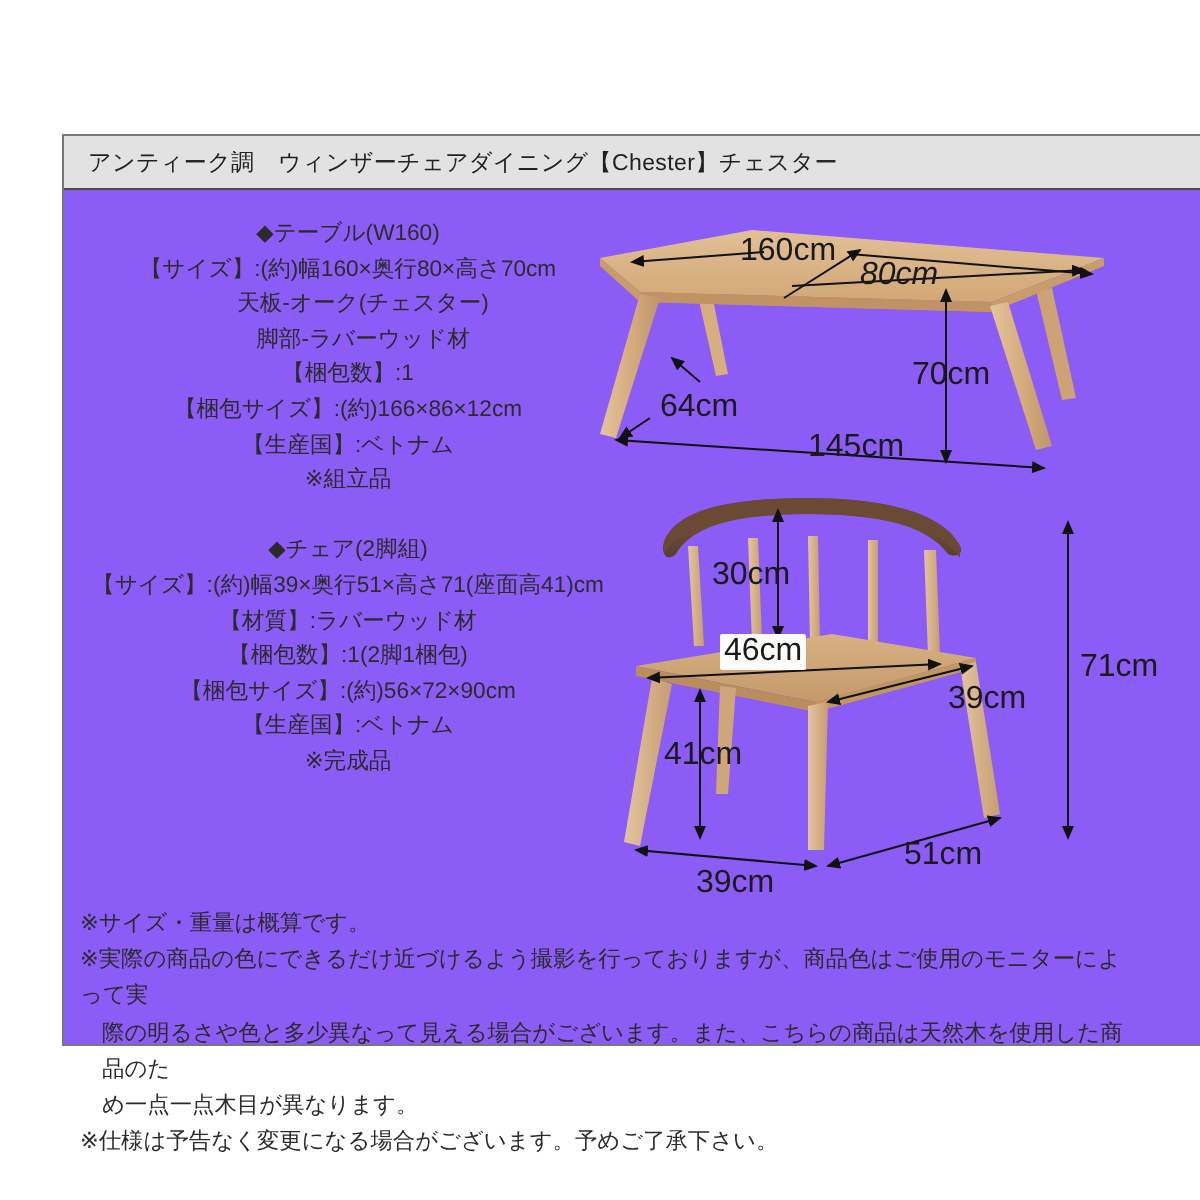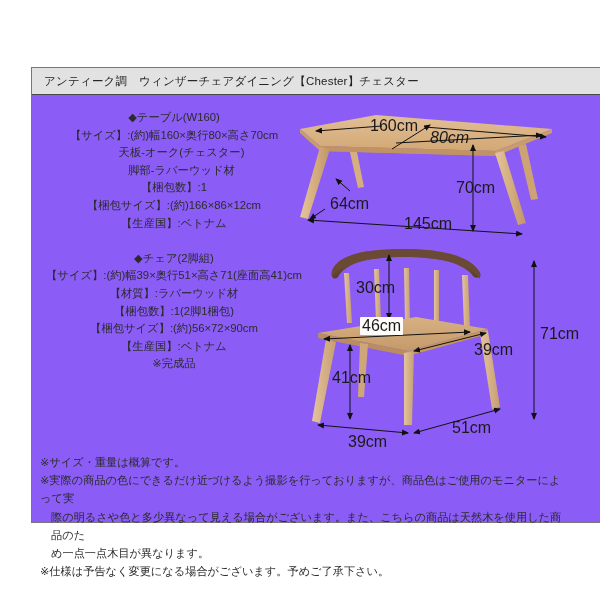--- a/index.html
+++ b/index.html
@@ -97,20 +97,21 @@
     <div class="panel-body">
 
       <div class="spec">
         <div class="line">◆テーブル(W160)</div>
         <div class="line">【サイズ】:(約)幅160×奥行80×高さ70cm</div>
         <div class="line indent">天板-オーク(チェスター)</div>
         <div class="line indent">脚部-ラバーウッド材</div>
         <div class="line">【梱包数】:1</div>
         <div class="line">【梱包サイズ】:(約)166×86×12cm</div>
         <div class="line">【生産国】:ベトナム</div>
+        <div class="line">※組立品</div>
         <div class="gap"></div>
         <div class="line">◆チェア(2脚組)</div>
         <div class="line">【サイズ】:(約)幅39×奥行51×高さ71(座面高41)cm</div>
         <div class="line">【材質】:ラバーウッド材</div>
         <div class="line">【梱包数】:1(2脚1梱包)</div>
         <div class="line">【梱包サイズ】:(約)56×72×90cm</div>
         <div class="line">【生産国】:ベトナム</div>
         <div class="line">※完成品</div>
       </div>
 

